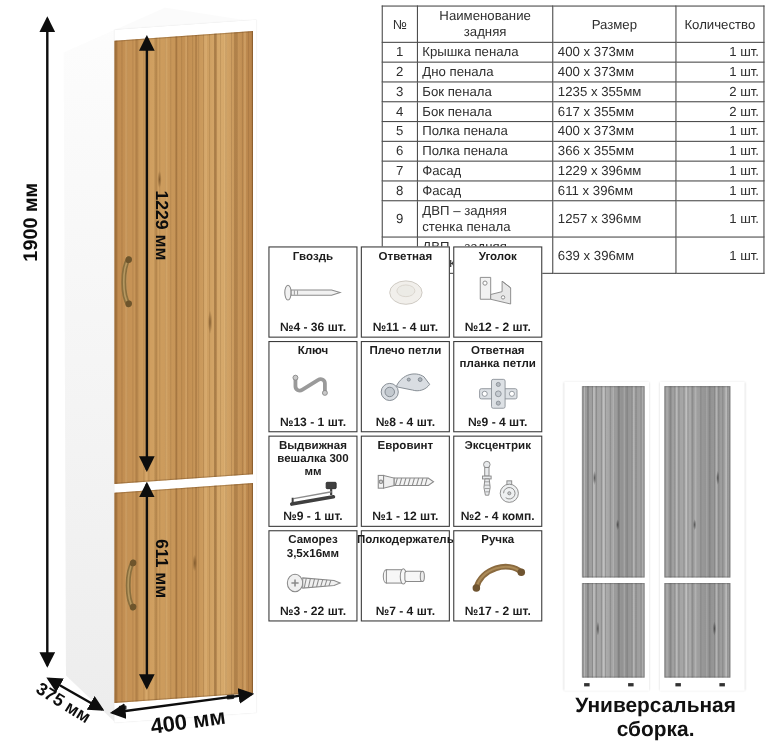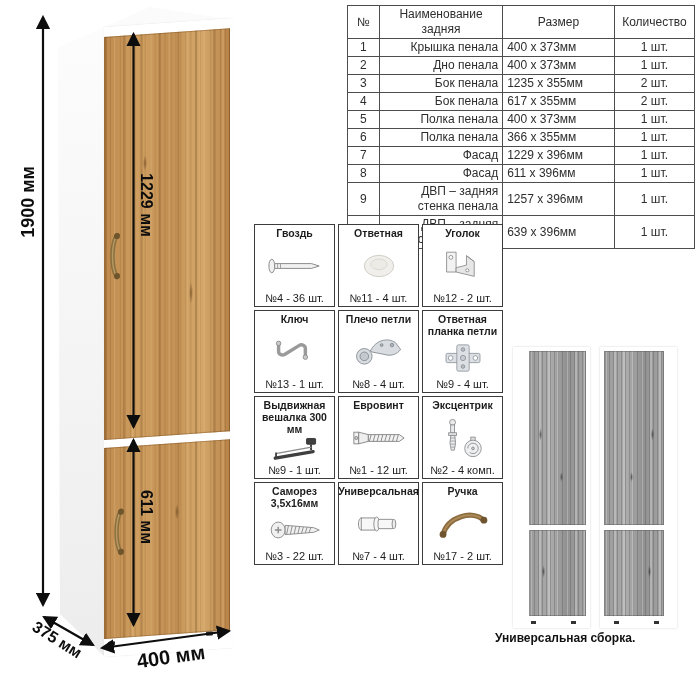--- a/index.html
+++ b/index.html
@@ -34,47 +34,47 @@
   
   .dim-label{position:absolute;font-weight:bold;color:#0d0d0d;white-space:nowrap;
     transform:translate(-50%,-50%) rotate(var(--r,0deg));}
   .arrows{position:absolute;left:0;top:0;pointer-events:none;}
   
   .parts-table{position:absolute;left:347px;top:5px;width:348px;border-collapse:collapse;
     font-size:12px;color:#2e2e2e;}
   .parts-table th,.parts-table td{border:1px solid #4d4d4d;padding:1px 4px;line-height:1.25;vertical-align:middle;}
   .parts-table th{font-weight:normal;text-align:center;height:17px;}
   .c-num{width:24px;text-align:center;}
-  .c-name{width:118px;text-align:right;}
+  .c-name{width:118px;text-align:left;}
   .c-size{width:110px;text-align:left;}
-  .c-qty{width:72px;text-align:center;}
+  .c-qty{width:72px;text-align:right;}
   .parts-table tr{height:16px;}
   
-  .hw-grid{position:absolute;left:254px;top:224px;display:grid;
+  .hw-grid{position:absolute;left:244px;top:224px;display:grid;
     grid-template-columns:repeat(3,81px);grid-auto-rows:83px;gap:3px;}
   .hw-cell{border:1px solid #3c3c3c;background:#fff;display:flex;flex-direction:column;
     align-items:center;justify-content:space-between;padding:3px 1px 2px;box-sizing:border-box;}
   .hw-title{font-size:10.5px;font-weight:bold;text-align:center;line-height:1.12;color:#1c1c1c;}
-  .hw-count{font-size:11px;font-weight:normal;text-align:left;color:#1c1c1c;}
+  .hw-count{font-size:11px;font-weight:bold;text-align:left;color:#1c1c1c;}
   .hw-icon{flex:0 0 auto;}
   
   .mini-cab{position:absolute;top:347px;width:77px;height:281px;background:#fff;
     box-shadow:0 0 2px rgba(0,0,0,.18);}
   .mini-door{position:absolute;box-sizing:border-box;border:1px solid rgba(70,70,70,.35);}
   .graywood{
     background:
       repeating-linear-gradient(90deg, rgba(70,70,70,.28) 0 1px, transparent 1px 4px),
       repeating-linear-gradient(90deg, rgba(255,255,255,.25) 0 2px, transparent 2px 9px),
       linear-gradient(90deg,#9a9a9a 0%,#ababab 38%,#919191 66%,#a4a4a4 100%);
   }
   .gknot{position:absolute;width:3px;height:13px;border-radius:50%;
     background:radial-gradient(ellipse at center, rgba(40,40,40,.65), rgba(40,40,40,0) 72%);}
   .mini-foot{position:absolute;bottom:4px;width:5px;height:3px;background:#333;}
-  .variant-caption{position:absolute;left:495px;top:631px;width:202px;
-    font-size:12px;font-weight:bold;color:#111;}
+  .variant-caption{position:absolute;left:495px;top:631px;width:202px;text-align:center;
+    font-size:19px;font-weight:bold;color:#111;}
   svg .ln{stroke:#0d0d0d;stroke-width:2.2;}
 </style>
 </head>
 <body>
 
 <div class="canvas">
 
   <div class="illus">
     <div class="poly cab-topface"></div>
     <div class="poly cab-sideface"></div>
@@ -328,21 +328,21 @@
           <ellipse cx="12" cy="15" rx="7.5" ry="8.5"></ellipse>
           <path d="M8.5 15 h7 M12 11.5 v7" stroke-width="1.5" fill="none"></path>
           <path d="M19.5 10 L50 12.5 L56 15 L50 17.5 L19.5 20 z"></path>
           <path d="M23 10.3 l-2 9.4 M27 10.6 l-2 9 M31 11 l-2 8.3 M35 11.3 l-2 7.6 M39 11.7 l-2 6.9 M43 12 l-2 6.2 M47 12.3 l-2 5.5" stroke-width="1" fill="none"></path>
         </g>
       </svg>
       <div class="hw-count">№3 - 22 шт.</div>
     </div>
 
     <div class="hw-cell">
-      <div class="hw-title">Универсальная</div>
+      <div class="hw-title">Полкодержатель</div>
       <svg class="hw-icon" width="56" height="24" viewBox="0 0 60 24">
         <g fill="#f7f7f7" stroke="#8a8a8a">
           <ellipse cx="11" cy="12" rx="3" ry="6.5"></ellipse>
           <rect x="11" y="5.5" width="15" height="13"></rect>
           <ellipse cx="27.5" cy="12" rx="3" ry="7.5"></ellipse>
           <rect x="29" y="7" width="17" height="10" rx="2"></rect>
           <ellipse cx="46" cy="12" rx="2" ry="5" fill="#ededed"></ellipse>
         </g>
       </svg>
       <div class="hw-count">№7 - 4 шт.</div>

